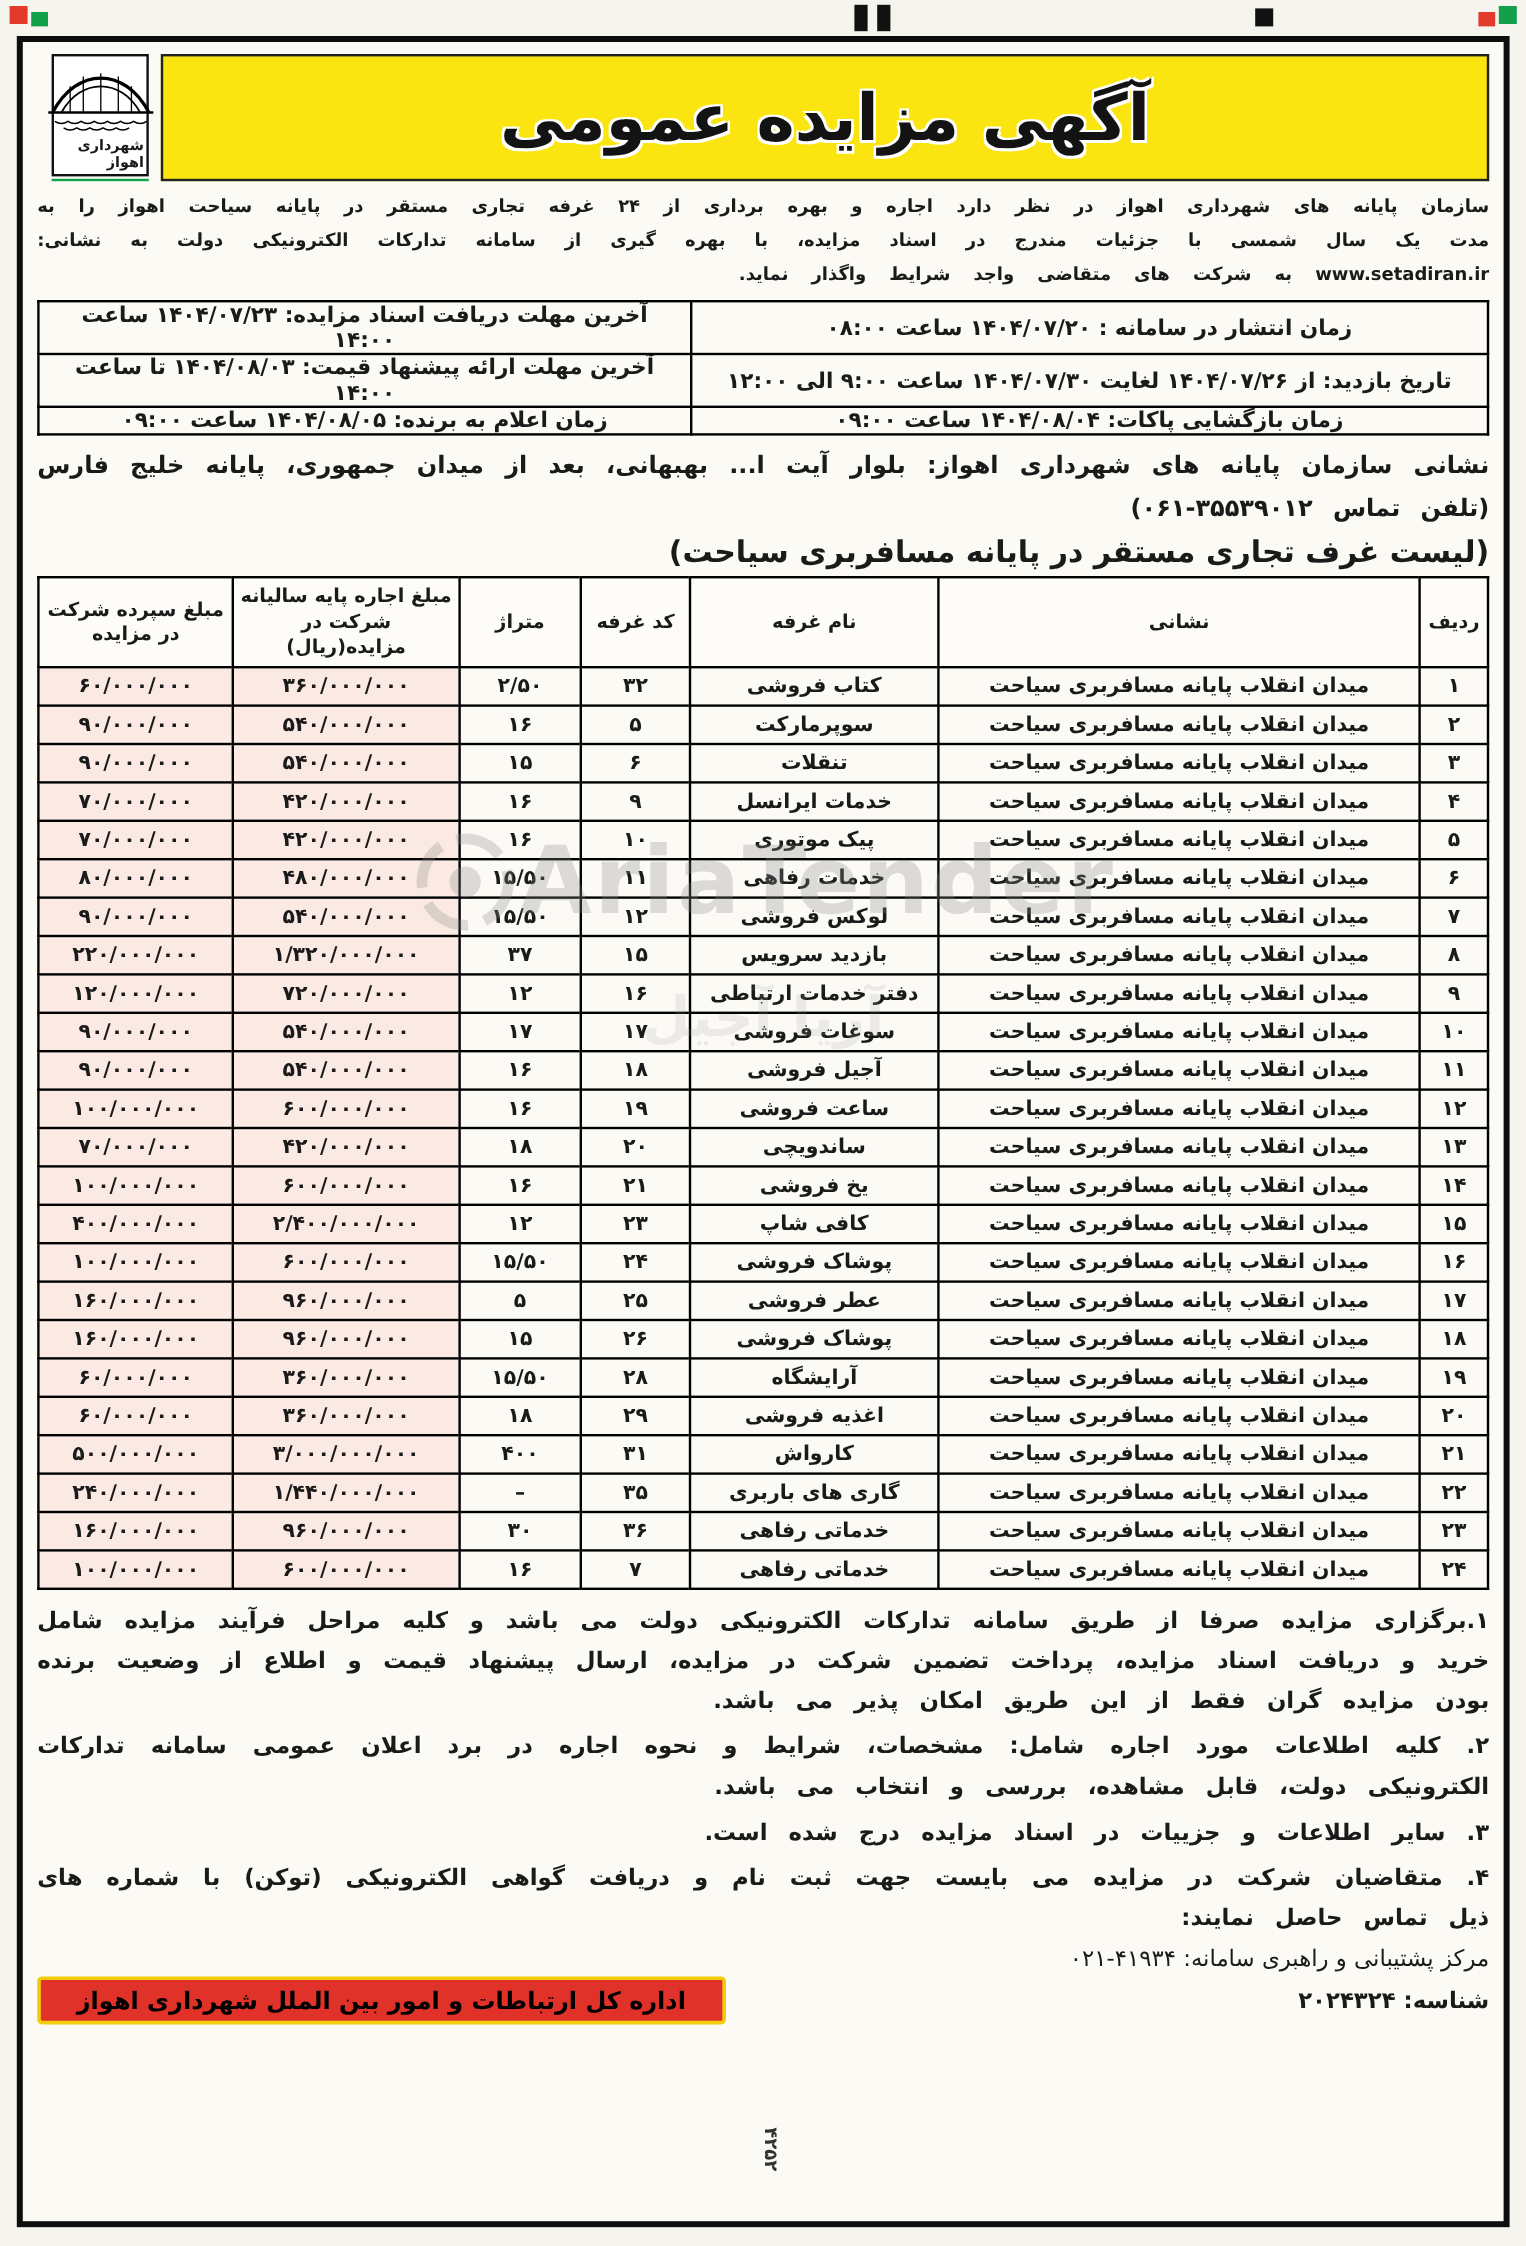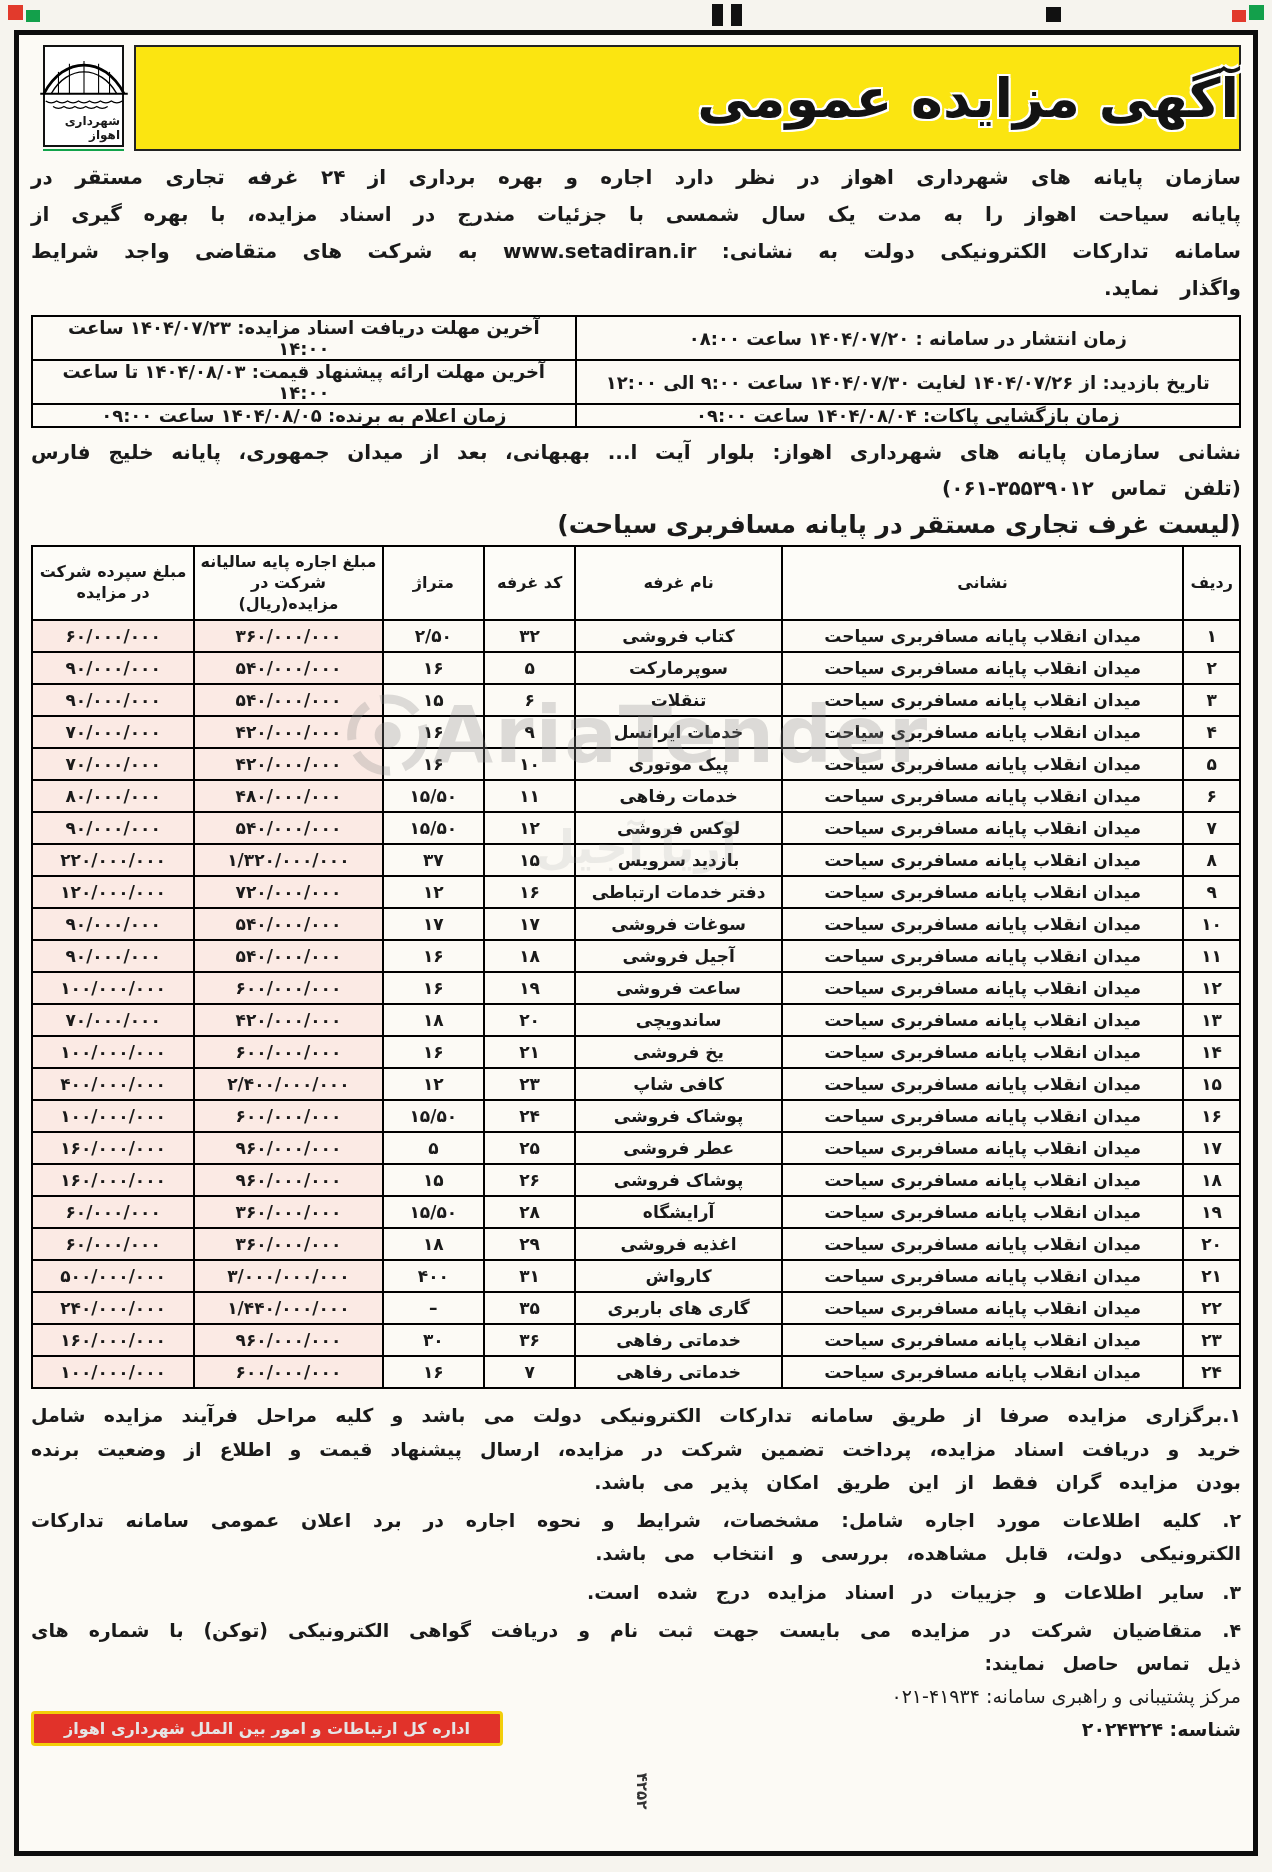--- a/index.html
+++ b/index.html
@@ -33,39 +33,39 @@
     padding:10px 12px;
     overflow:hidden;
   }
 
   
   .header { display:flex; gap:10px; height:106px; align-items:stretch; }
   .title-box {
     flex:1;
     background:#fbe511;
     border:2px solid #222;
-    display:flex; align-items:center; justify-content:flex-start;
+    display:flex; align-items:center; justify-content:center;
   }
   .ad-title {
     font-size:54px; font-weight:bold; letter-spacing:1px; color:#131313;
     text-shadow: 2px 2px 0 #ffffff, -2px 2px 0 #ffffff, 2px -2px 0 #ffffff, -2px -2px 0 #ffffff;
   }
   .logo-wrap { width:93px; display:flex; flex-direction:column;padding-left:12px; }
   .logo-box {
     border:2px solid #111; background:#fff; flex:1;
     display:flex; flex-direction:column; align-items:center; justify-content:center;
     padding:3px 2px;
   }
   .logo-text { font-size:12px; font-weight:bold; margin-top:2px; }
   .green-bar { height:6px; background:#11a34a; margin-top:2px; }
 
   
   .intro {
     margin-top:8px;
-    font-size:20px; font-weight:bold;
+    font-size:15px; font-weight:bold;
     line-height:1.85; text-align:justify;
     word-spacing:14px;
   }
 
   
   table { border-collapse:collapse; width:100%; }
   .schedule { margin-top:8px; table-layout:fixed; }
   .schedule td {
     border:2px solid #000; padding:0 8px;
     font-size:18px; font-weight:bold; text-align:center;
@@ -107,22 +107,22 @@
   .support { font-size:19px; font-weight:normal; margin-top:2px; }
   .footer-row {
     margin-top:4px;
     display:flex; justify-content:space-between; align-items:center;
   }
   .idline { font-size:19px; font-weight:bold; }
   .red-box {
     background:#e1322a;
     border:3px solid #f2ce0a;
     border-radius:4px;
-    color:#e5e5e5;
-    font-size:16px; font-weight:bold;
+    color:#000000;
+    font-size:20px; font-weight:bold;
     padding:5px 30px;
     text-align:center;
   }
 
   
   .page-code {
     position:absolute; left:624px; top:1782px;
     font-size:15px; font-weight:bold; color:#333;
     transform:rotate(90deg); transform-origin:center;
   }

